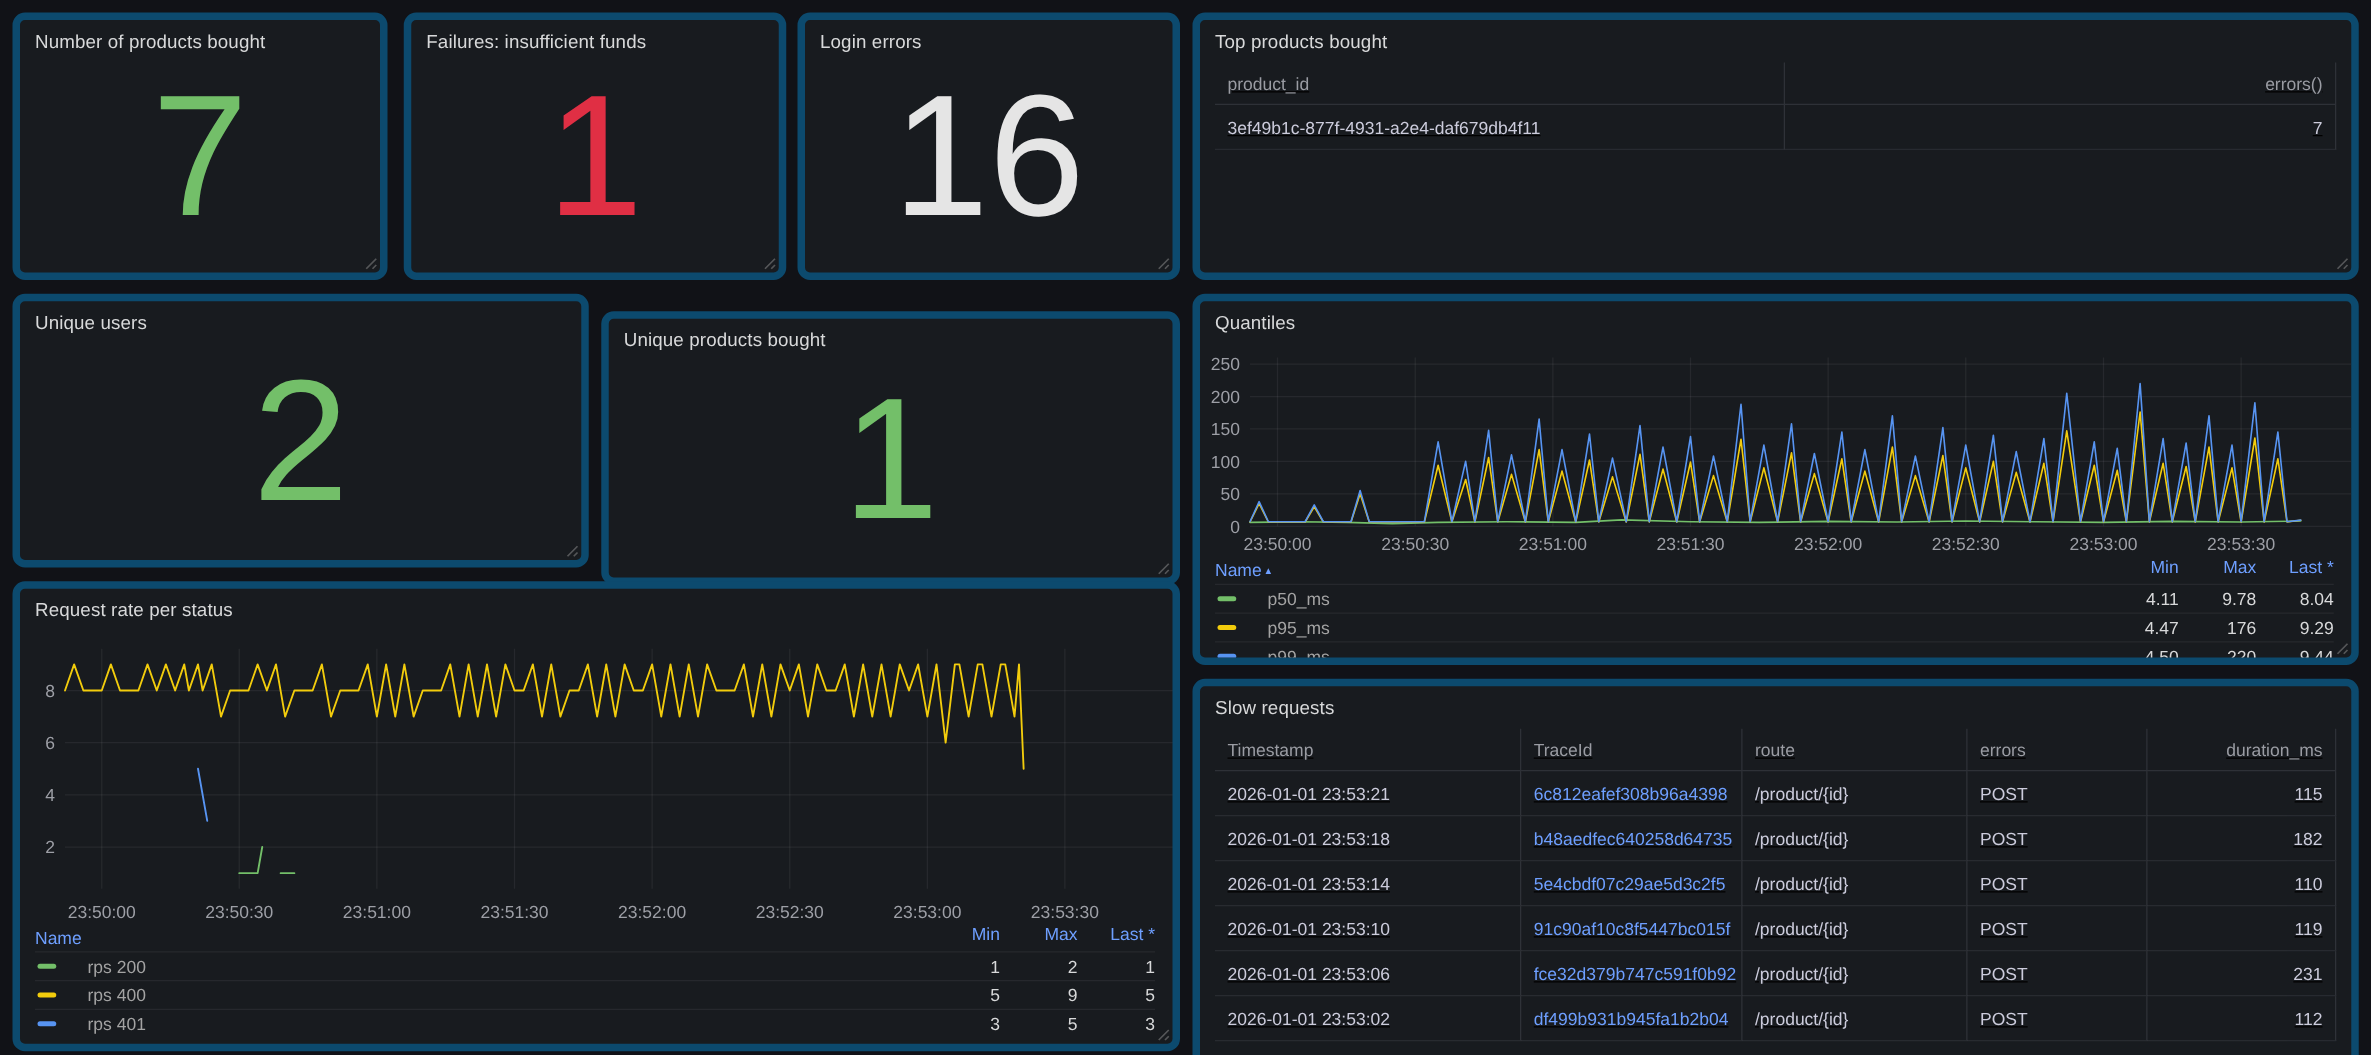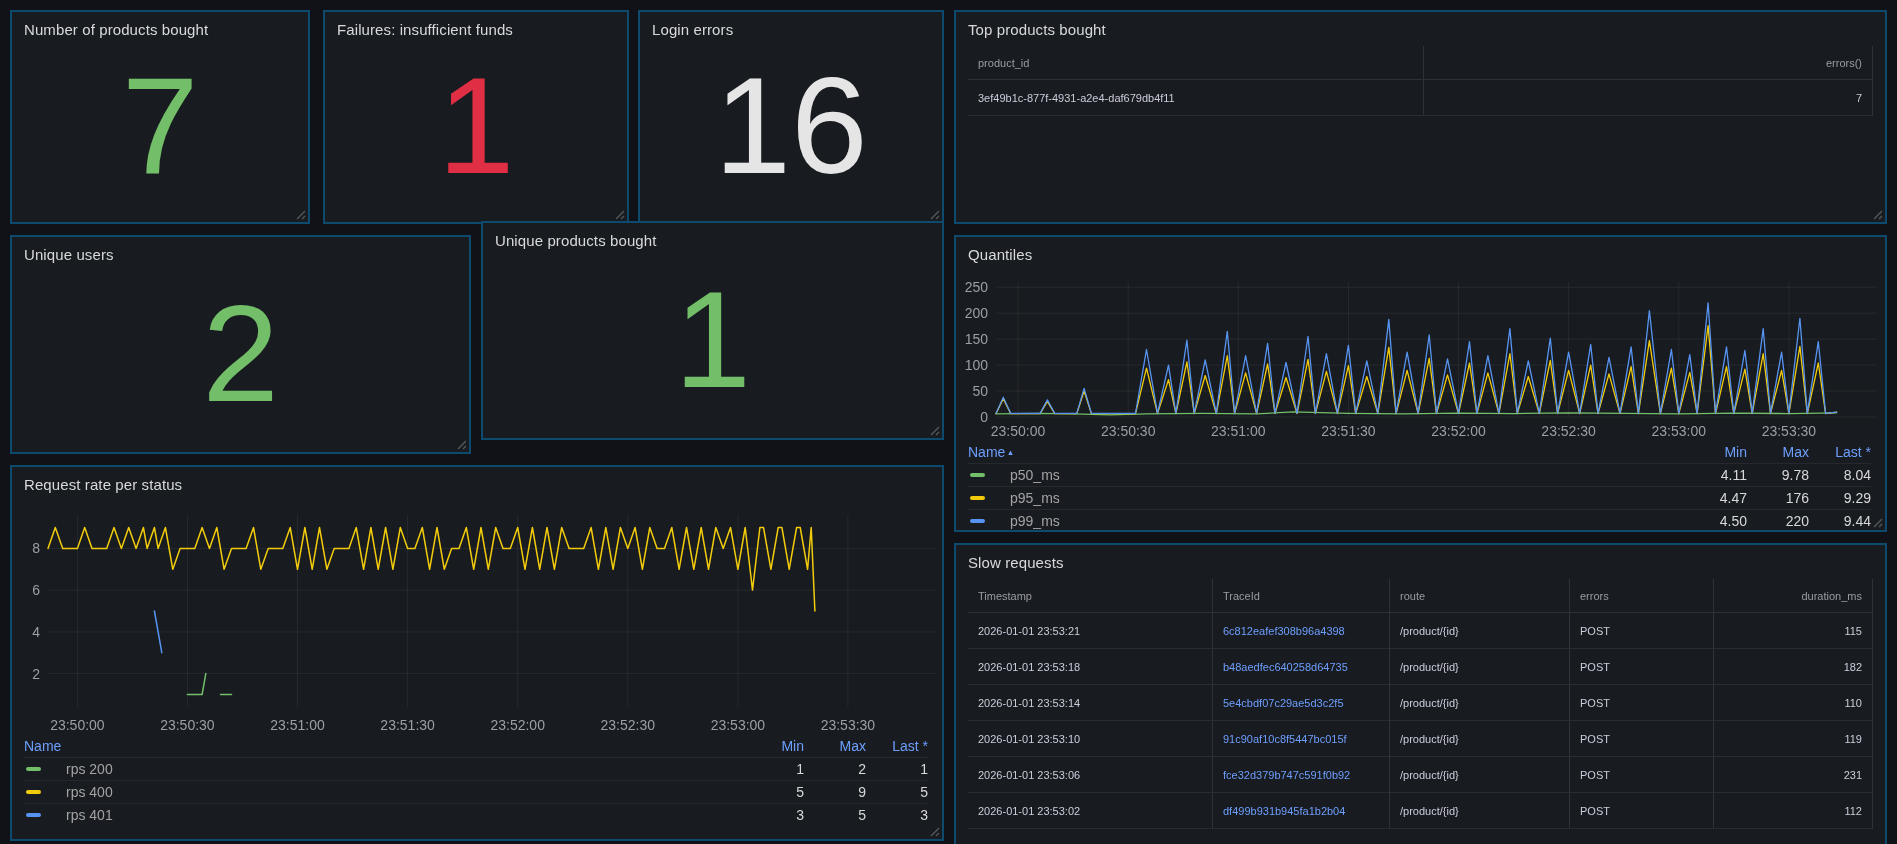--- a/index.html
+++ b/index.html
@@ -1,44 +1,44 @@
 <!DOCTYPE html>
 <html><head>
 <meta charset="utf-8">
 <style>
   * { margin:0; padding:0; box-sizing:border-box; }
   html,body { background:#111217; }
   body { font-family:"Liberation Sans", sans-serif; }
   #dash { position:relative; width:1897px; height:844px; background:#111217; overflow:hidden; }
 
-  .panel { position:absolute; background:#181b1f; border:2px solid #0c4a6e; border-radius:0; overflow:hidden; }
+  .panel { position:absolute; background:#181b1f; border:6px solid #0c4a6e; border-radius:10px; overflow:hidden; }
   .panel-title { padding:9px 12px 4px 12px; font-size:15px; font-weight:500; color:#d8d9da; letter-spacing:.1px; white-space:nowrap; }
 
   
   .stat-panel { display:flex; flex-direction:column; }
   .stat-value { flex:1; display:flex; align-items:center; justify-content:center; font-size:138px; font-weight:500; line-height:1; padding-bottom:14px; }
 
   
   .grip { position:absolute; right:2px; bottom:2px; width:11px; height:11px; opacity:.55; }
   .grip svg { display:block; }
 
   
-  table.gtable { border-collapse:separate; border-spacing:0; table-layout:fixed; width:calc(100% - 24px); margin:4px 12px 0 12px; font-size:11px; }
+  table.gtable { border-collapse:separate; border-spacing:0; table-layout:fixed; width:calc(100% - 24px); margin:4px 12px 0 12px; font-size:14px;text-decoration:underline; }
   table.gtable th { font-weight:400; color:#9a9ca3; text-align:left; height:34px; padding:0 10px; border-right:1px solid rgba(204,204,220,.13); border-bottom:1px solid rgba(204,204,220,.13); white-space:nowrap; overflow:hidden; }
   table.gtable td { color:#ccccdc; height:36px; padding:0 10px; border-right:1px solid rgba(204,204,220,.13); border-bottom:1px solid rgba(204,204,220,.09); white-space:nowrap; overflow:hidden; }
   table.gtable .num { text-align:right; }
   table.gtable a.trace { color:#6e9fff; text-decoration:none; }
 
   
   .chart { position:absolute; left:0; top:0; }
 
   
   .legend { position:absolute; left:12px; right:14px; font-size:14px; }
   .legend-row { display:flex; align-items:center; height:23px; border-top:1px solid rgba(204,204,220,.08); }
-  .legend-head { display:flex; align-items:center; height:22px; color:#6e9fff; font-weight:500; }
+  .legend-head { display:flex; height:22px; color:#6e9fff; font-weight:500; }
   .legend-head .lh-name { flex:1; display:flex; align-items:center; gap:3px; }
   .sort-arrow { font-size:9px; line-height:1; padding-top:1px; }
   .lh-val, .lv { width:62px; text-align:right; }
   .swatch { width:15px; height:4px; border-radius:2px; margin:0 9px 0 2px; flex:none; }
   .lname { flex:1; color:#a3a3a3;margin-left:16px; }
   .lv { color:#d8d9da; }
 </style>
 </head>
 <body>
 
@@ -104,21 +104,21 @@
   <div class="panel stat-panel" style="left:10px;top:235px;width:461px;height:219px">
     <div class="panel-title">Unique users</div>
     <div class="stat-value" style="color: rgb(115, 191, 105);">2</div>
     <div class="grip">
         <svg width="11" height="11">
           <path d="M10 2 L2 10 M10 7 L7 10" stroke="#888" stroke-width="1.4" fill="none"></path>
         </svg>
       </div>
   </div>
 
-  <div class="panel stat-panel" style="left:481px;top:221px;width:463px;height:219px">
+  <div class="panel stat-panel" style="left:481px;top:249px;width:463px;height:219px">
     <div class="panel-title">Unique products bought</div>
     <div class="stat-value" style="color: rgb(115, 191, 105);">1</div>
     <div class="grip">
         <svg width="11" height="11">
           <path d="M10 2 L2 10 M10 7 L7 10" stroke="#888" stroke-width="1.4" fill="none"></path>
         </svg>
       </div>
   </div>
 
   <div class="panel" style="left:954px;top:235px;width:933px;height:297px">

